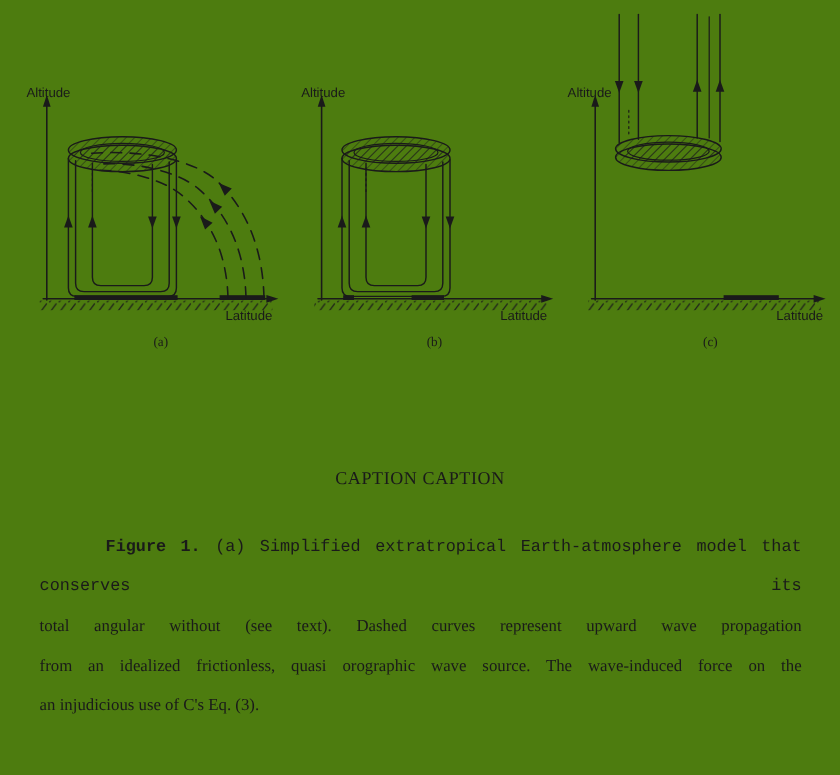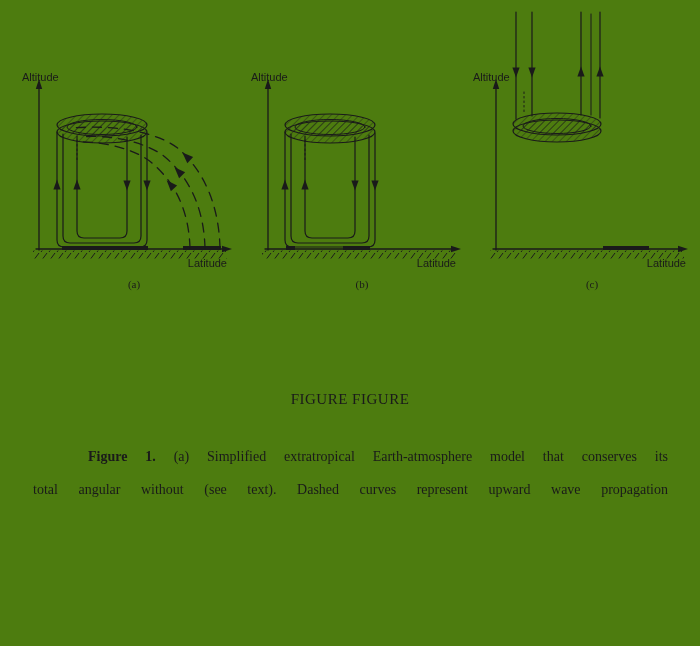--- a/index.html
+++ b/index.html
@@ -5,21 +5,21 @@
   html,body{margin:0;padding:0;background:#ffffff;}
   .page{position:relative;width:700px;height:646px;background:#4d7c0f;overflow:hidden;
         font-family:"Liberation Serif",serif;color:#1a1a1a;}
   .figure-svg{position:absolute;top:0;left:0;}
   .caption-heading{position:absolute;top:391px;left:0;width:700px;text-align:center;
         font-size:15px;letter-spacing:0.5px;color:#1a1a1a;}
   .caption-body{position:absolute;top:440px;left:33px;width:635px;font-size:14px;
         line-height:33px;color:#1a1a1a;}
   .cap-line{margin:0;padding:0;white-space:normal;}
   .justify{text-align:justify;text-align-last:justify;}
-  .indent{text-indent:55px;}
+  .indent{text-indent:55px;font-family:Liberation Mono, monospace;}
   .figlabel{font-weight:bold;}
   svg text{font-family:"Liberation Sans",sans-serif;font-size:11px;fill:#1a1a1a;}
   svg text.panel-letter{font-family:"Liberation Serif",serif;font-size:11px;}
 </style>
 </head>
 <body>
 
 <div class="page">
 
 <svg class="figure-svg" width="700" height="330" viewBox="0 0 700 330">
@@ -152,20 +152,22 @@
       <polygon points="581,66.5 577.4,76.5 584.6,76.5"></polygon>
       <polygon points="600,66.5 596.4,76.5 603.6,76.5"></polygon>
     </g>
 
     <text x="473" y="81">Altitude</text>
     <text x="686" y="267" text-anchor="end">Latitude</text>
     <text class="panel-letter" x="592" y="288" text-anchor="middle">(c)</text>
   </g>
 </svg>
 
-<div class="caption-heading">FIGURE FIGURE</div>
+<div class="caption-heading">CAPTION CAPTION</div>
 
 <div class="caption-body">
   <p class="cap-line indent justify"><span class="figlabel">Figure 1.</span> <span>(a) Simplified extratropical Earth-atmosphere model that conserves its</span></p>
   <p class="cap-line justify">total angular without (see text).  Dashed curves represent upward wave propagation</p>
+  <p class="cap-line justify">from an idealized frictionless, quasi orographic wave source.  The wave-induced force on the</p>
+  <p class="cap-line">an injudicious use of C's Eq. (3).</p>
 </div>
 
 </div>
 
 </body></html>

